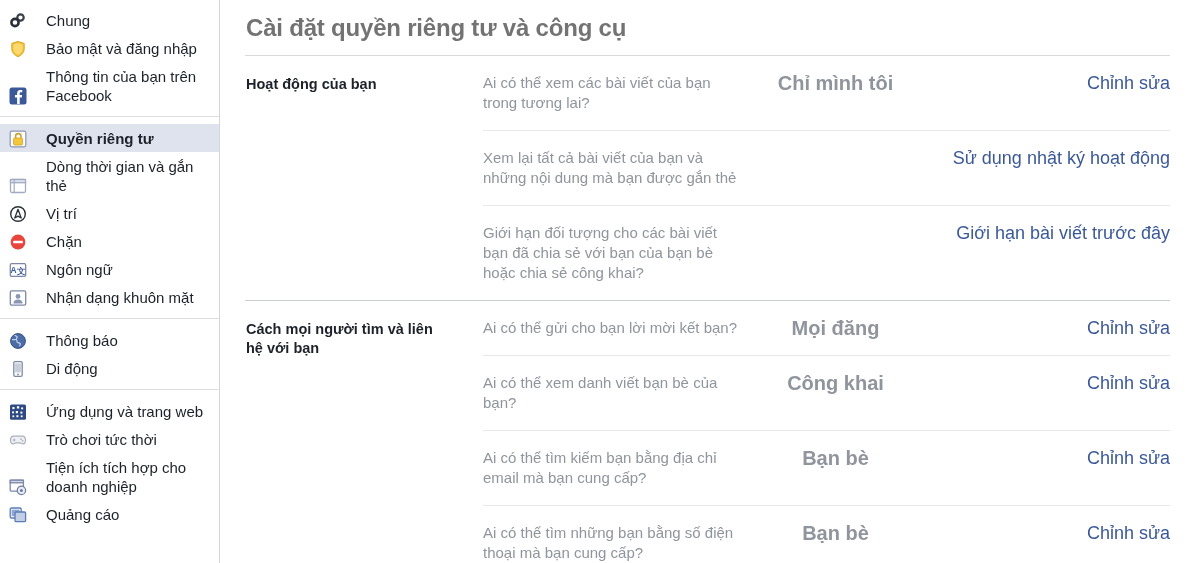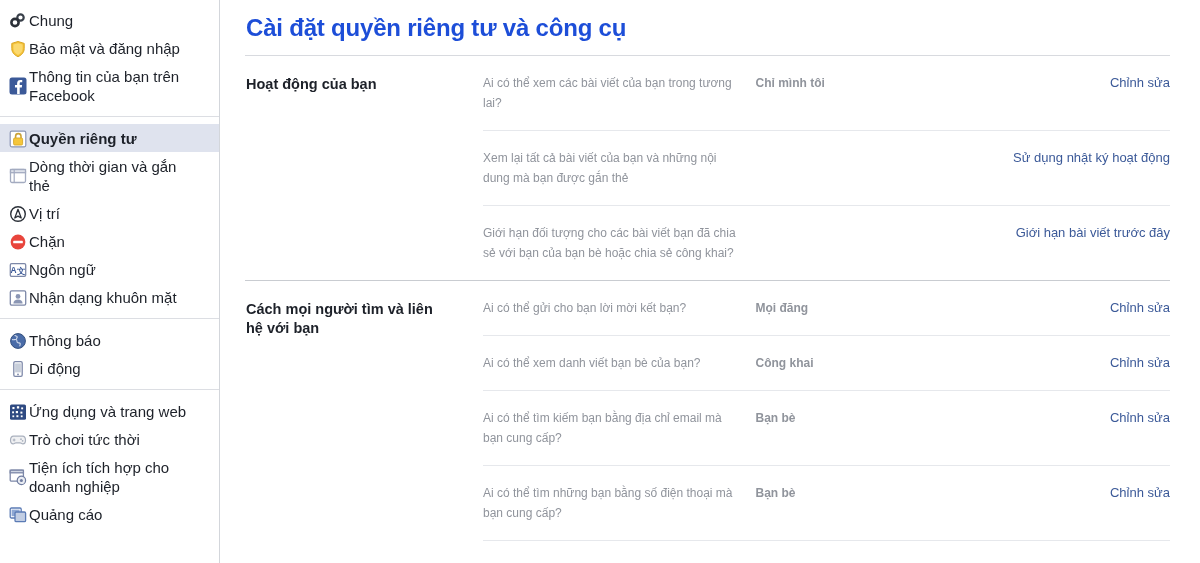--- a/index.html
+++ b/index.html
@@ -29,22 +29,22 @@
   }
   .side-group { padding: 0; }
   .side-sep {
     height: 1px;
     background: #dcdee3;
     margin: 7px 0 7px 0;
     width: 100%;
   }
   .side-item {
     display: flex;
-    align-items: center;
-    gap: 2px;
+    align-items: flex-end;
+    gap: 19px;
     padding: 4px 8px 4px 9px;
     min-height: 28px;
     cursor: pointer;
     font-size: 15px;
     line-height: 19px;
     color: #1d2129;
   }
   .side-item .lbl {
     padding-top: 1px;
     max-width: 168px;
@@ -68,21 +68,21 @@
   
   #main {
     flex: 1;
     height: 563px;
     padding: 0 30px 0 25px;
     overflow: hidden;
   }
   #page-title {
     font-size: 24px;
     font-weight: bold;
-    color: #1d4ed8;
+    color: #737373;
     letter-spacing: -0.2px;
     margin: 14px 0 0 0;
     padding-left: 1px;
   }
   .title-rule {
     height: 1px;
     background: #d8dadf;
     margin: 13px 0 0 0;
   }
   .section {
@@ -104,38 +104,39 @@
   }
   .row {
     display: flex;
     align-items: flex-start;
     padding: 17px 0 17px 0;
     border-bottom: 1px solid #e6e8ec;
   }
   .row.last { border-bottom: none; justify-content: space-between; }
   .row .q {
     flex: 1;
-    font-size: 12px;
+    font-size: 15px;
     line-height: 20px;
     color: #90949c;
     padding-right: 18px;
     max-width: 355px;
   }
   .row .val {
     width: 160px;
     min-width: 160px;
-    font-size: 12px;
+    font-size: 20px;
     line-height: 20px;
     color: #90949c;
     font-weight: bold;
+    text-align: center;
   }
   .row .act {
     flex: 1;
     text-align: right;
-    font-size: 13px;
+    font-size: 18px;
     line-height: 20px;
     color: #3b5998;
     cursor: pointer;
     white-space: nowrap;
   }
   .section-rule {
     height: 1px;
     background: #c9ccd1;
   }
 </style>

